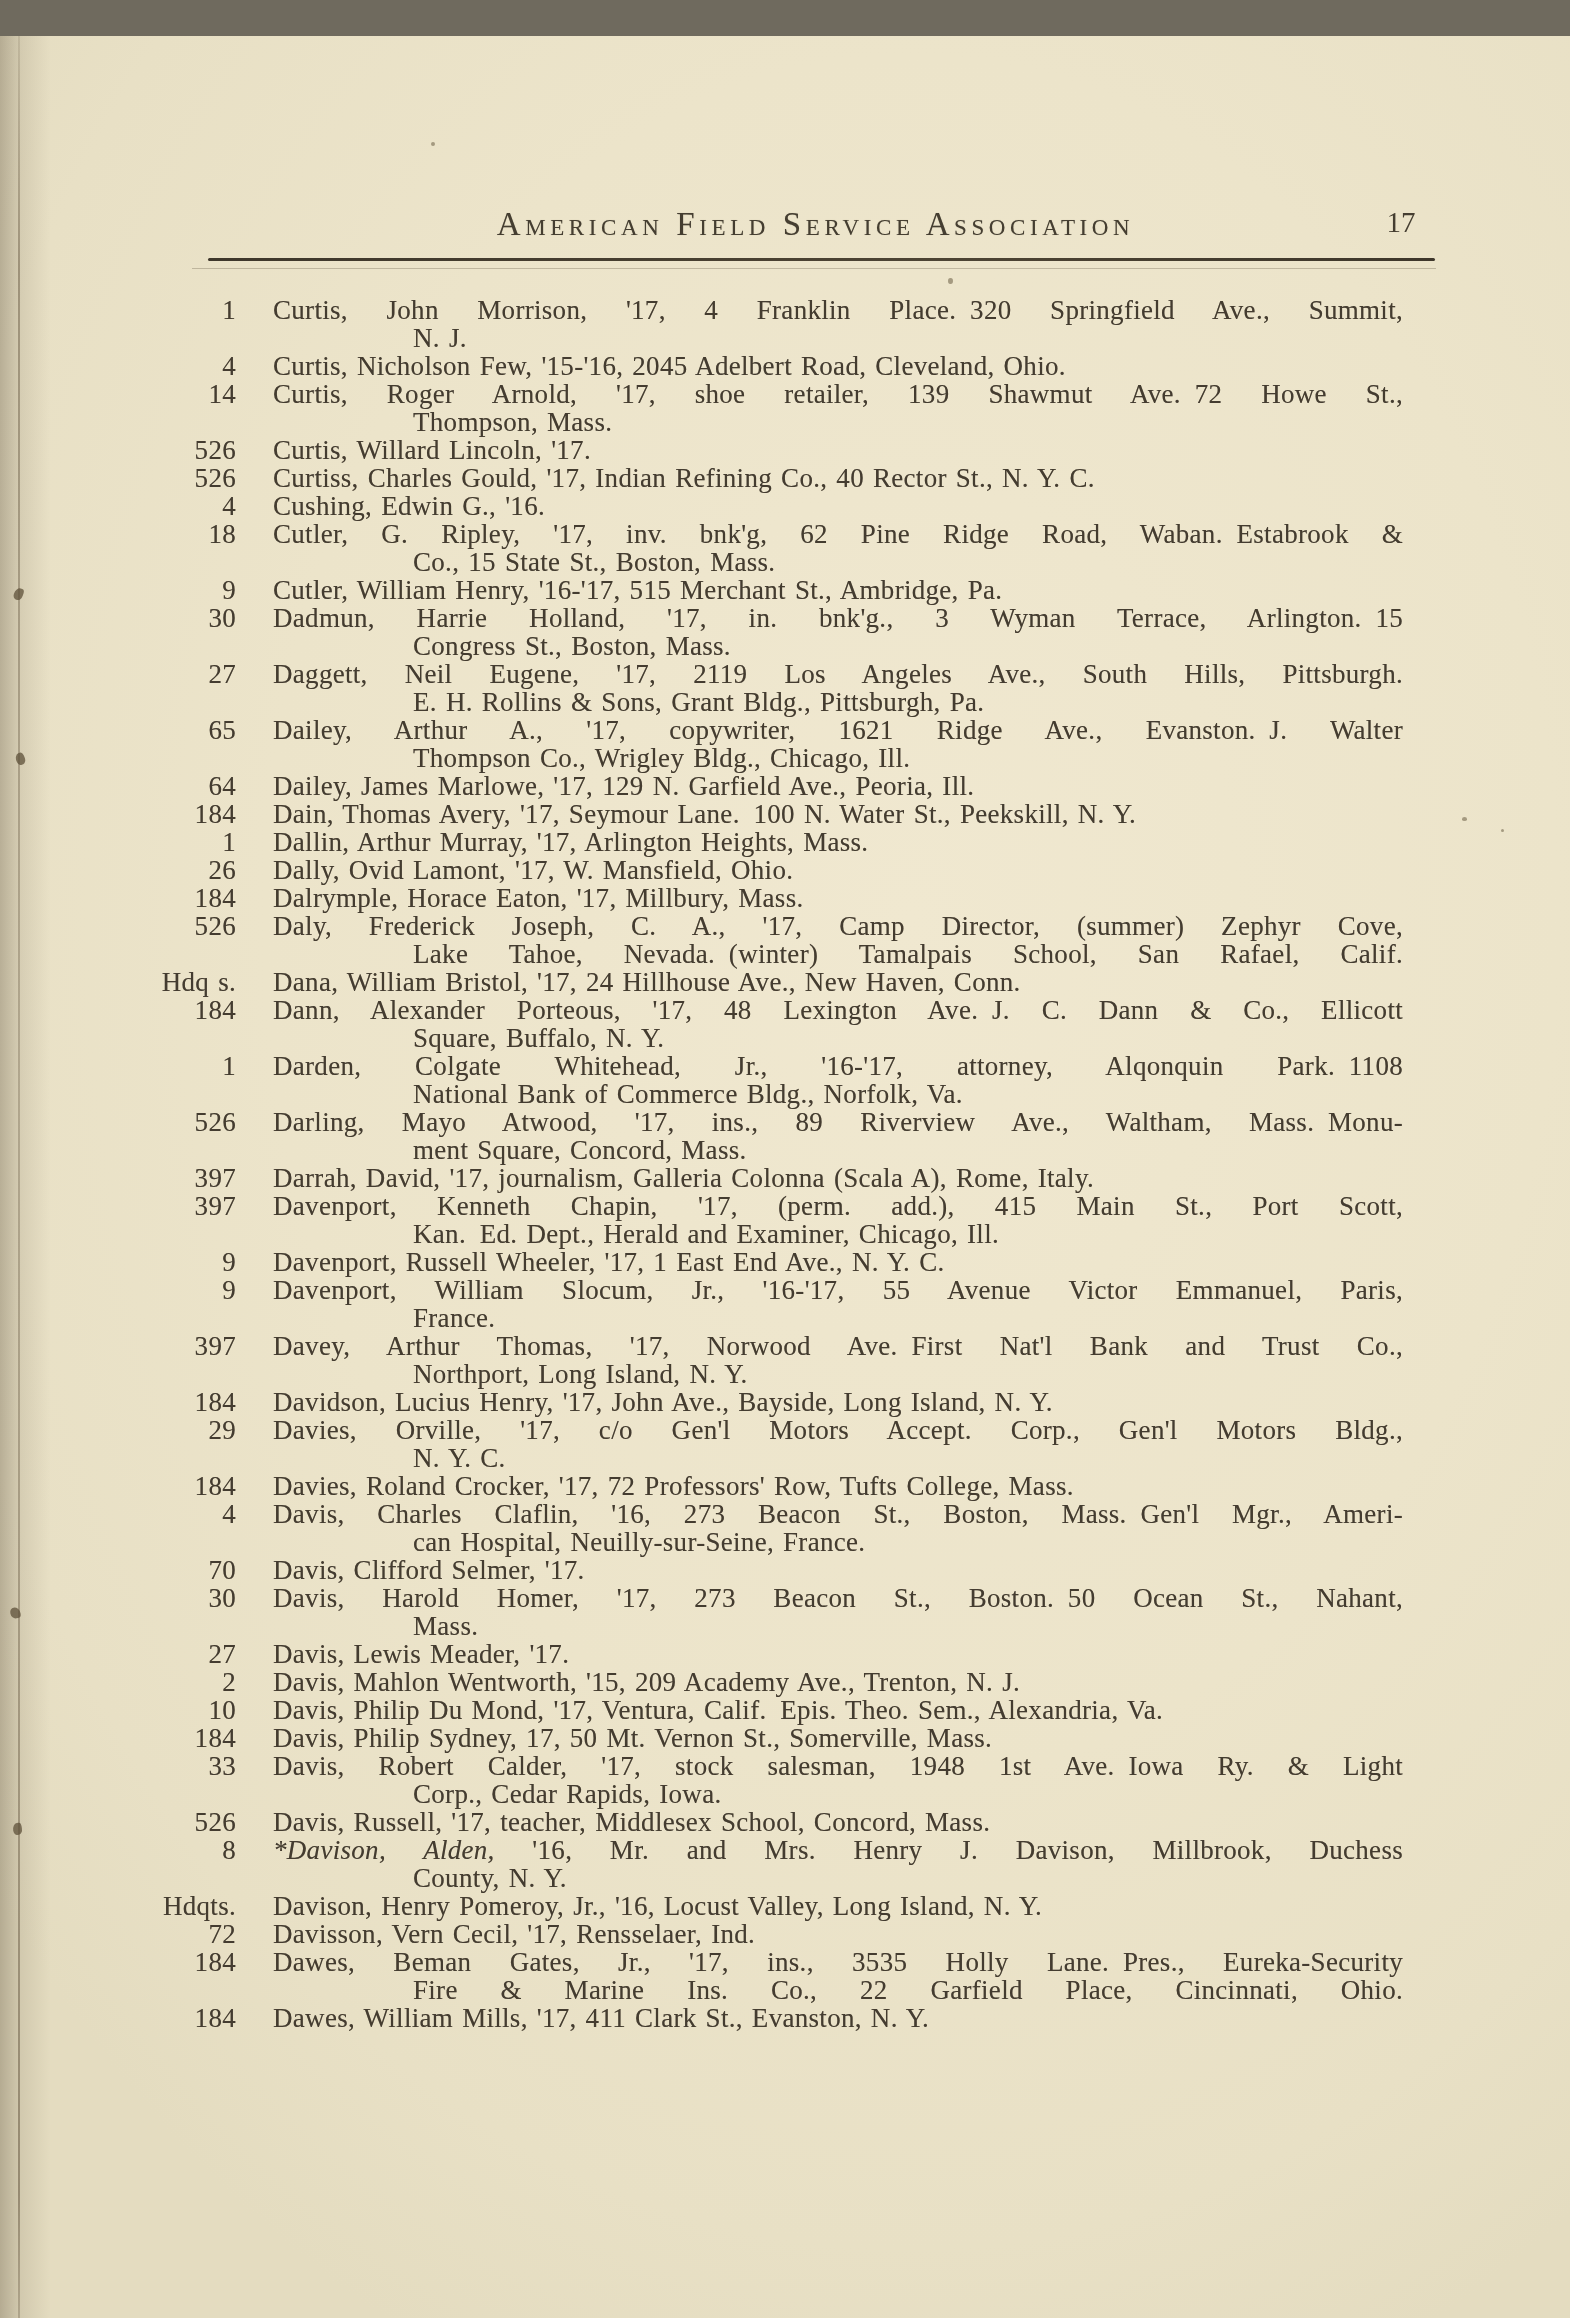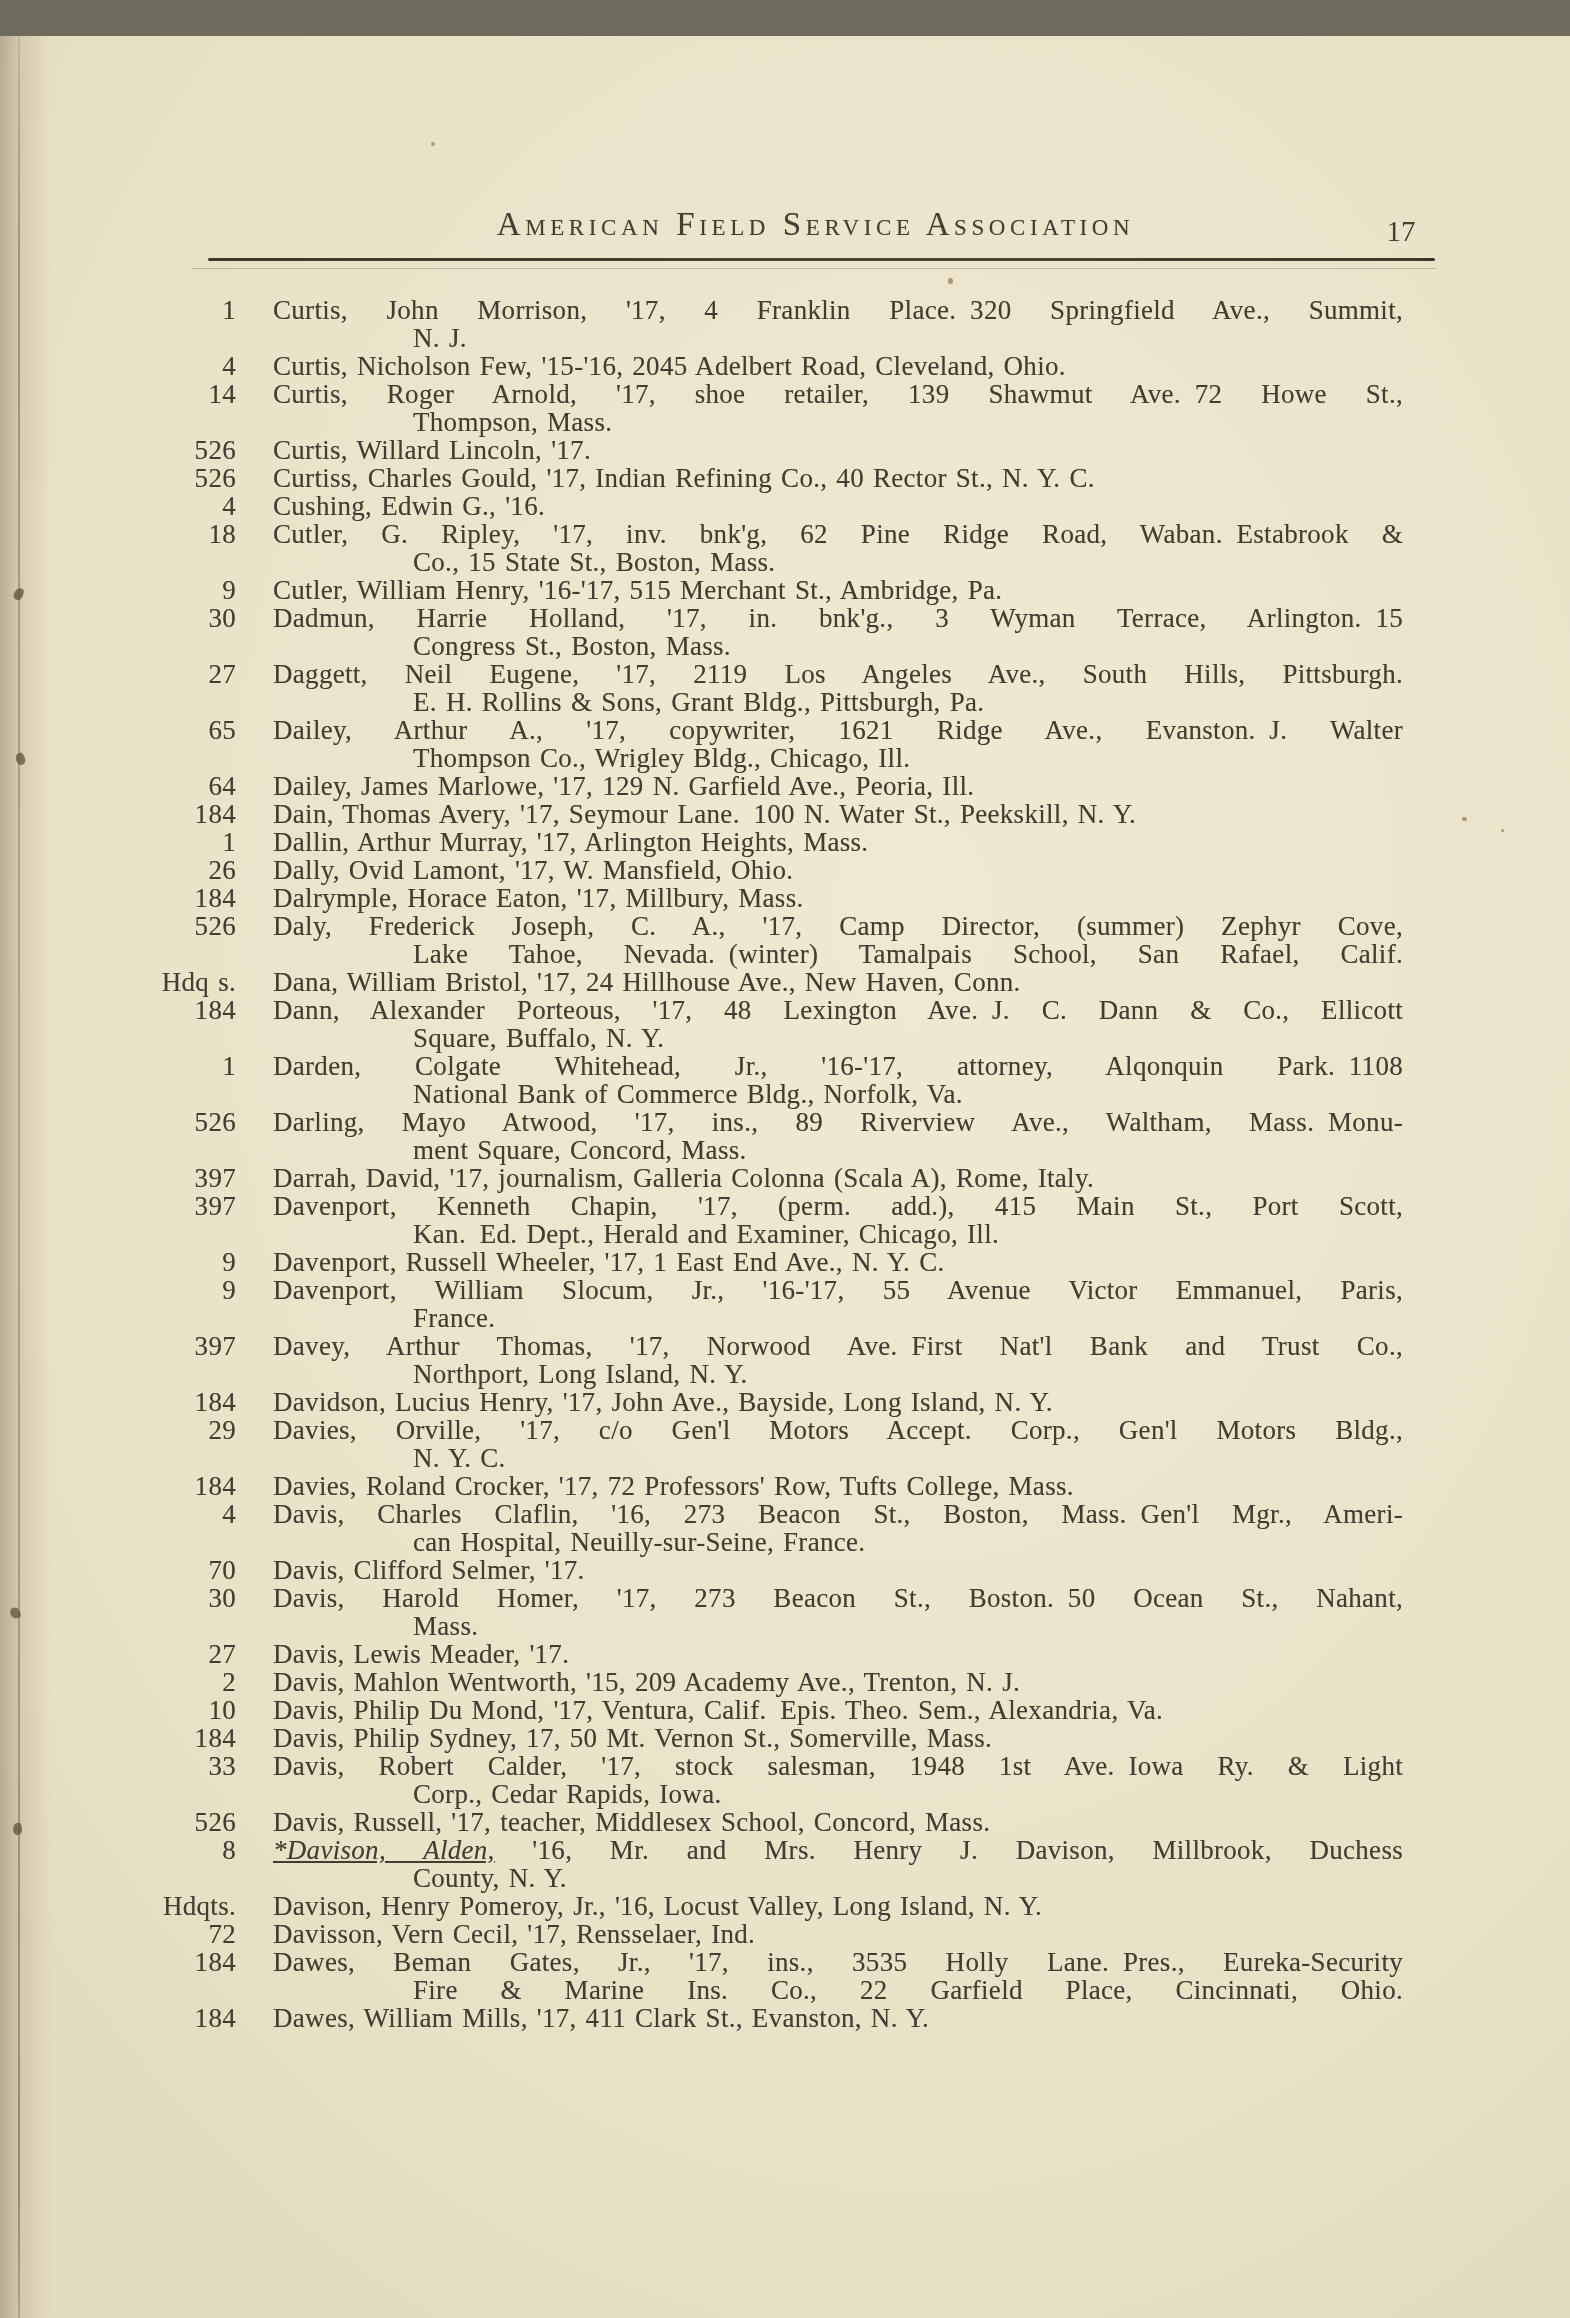--- a/index.html
+++ b/index.html
@@ -34,21 +34,21 @@
   .hdr{position:absolute;left:209px;right:149px;top:168px;height:46px;}
   .title{
     text-align:center;
     font-variant:small-caps;
     font-size:33px;line-height:40px;
     letter-spacing:4.6px;
     color:#453e31;
     text-shadow:0 0 0.7px rgba(69,62,49,.35);
   }
   .pageno{
-    position:absolute;right:6.5px;top:11px;
+    position:absolute;right:6.5px;top:2px;
     font-size:29px;color:#453e31;
   }
   .rule{
     position:absolute;left:208px;top:222px;width:1227px;height:3.3px;
     border-radius:2px;
     background:linear-gradient(to right,#3e372b,#4d4434 60%,#3e372b);
   }
   .rule-echo{
     position:absolute;left:192px;top:232px;width:1244px;height:1.3px;
     background:rgba(78,68,52,.28);
@@ -61,21 +61,21 @@
     text-shadow:0 0 0.5px rgba(68,60,48,.38);
   }
   .entry{display:flex;align-items:flex-start;}
   .num{flex:0 0 73px;position:relative;height:28px;}
   .num span{position:absolute;right:0;white-space:nowrap;}
   .txt{margin-left:37px;width:1131px;}
   .line{min-height:28px;}
   .just{text-align:justify;text-align-last:justify;}
   .l2{padding-left:140px;}
   .l2.just{text-align:justify;text-align-last:justify;}
-  .txt i{font-style:italic;text-decoration:underline;}
+  .txt i{font-style:italic;}
 </style>
 </head>
 <body>
 
 <div class="page">
 
   <div class="edge-shadow"></div>
   <div class="binding-crease"></div>
   <div class="stitch" style="left:14.4px;top:552px;"></div>
   <div class="stitch" style="left:15.7px;top:717px;transform:rotate(-25deg);"></div>

